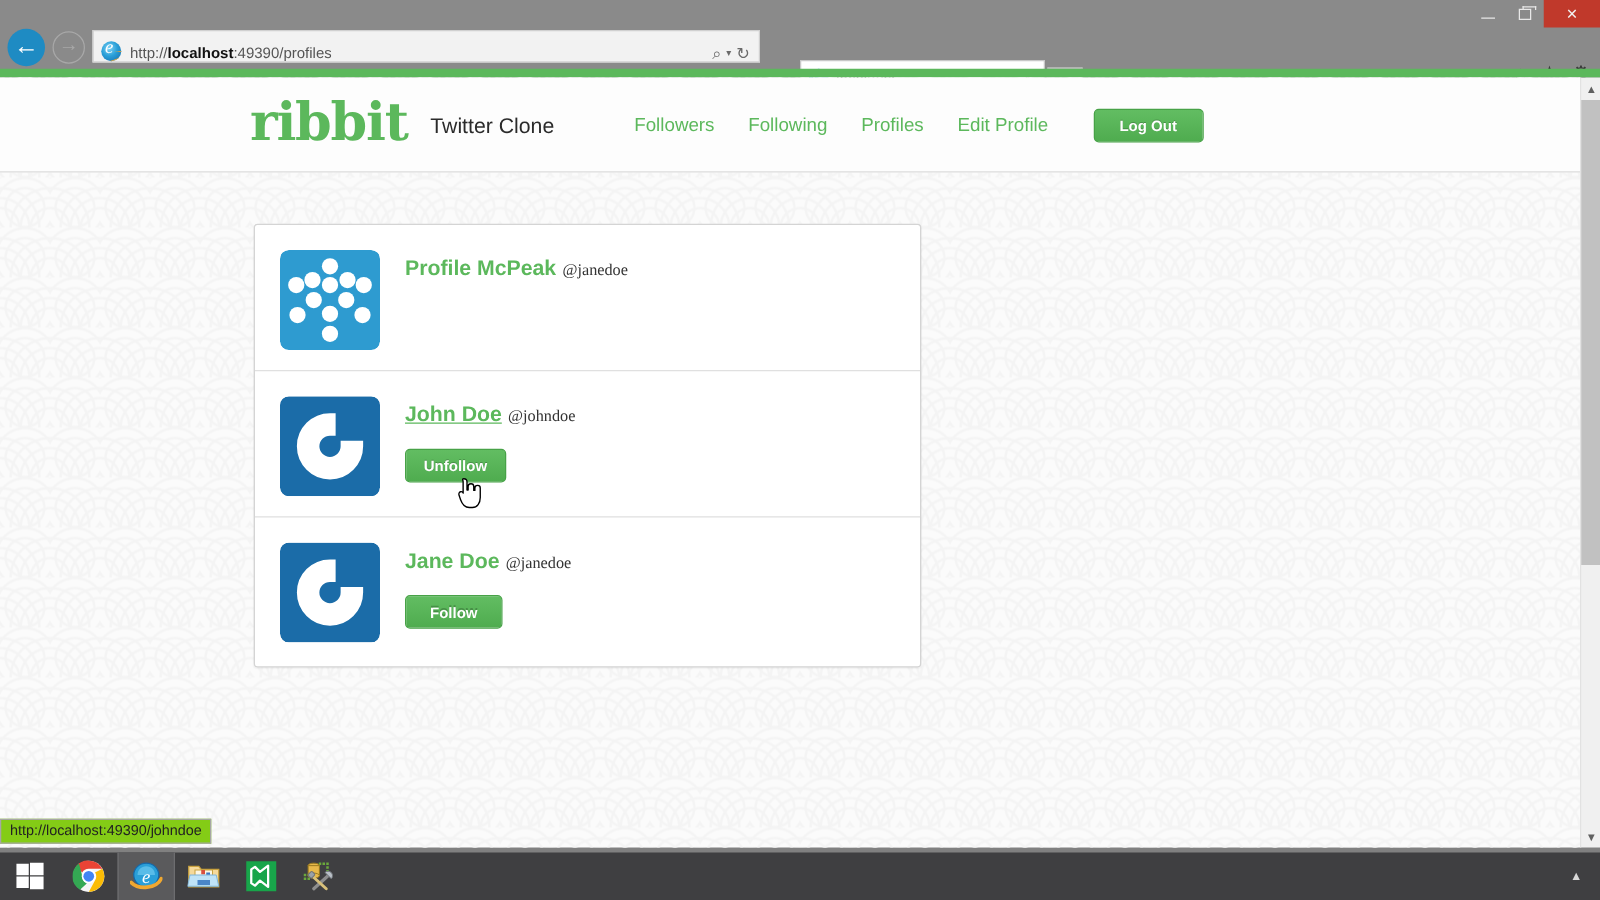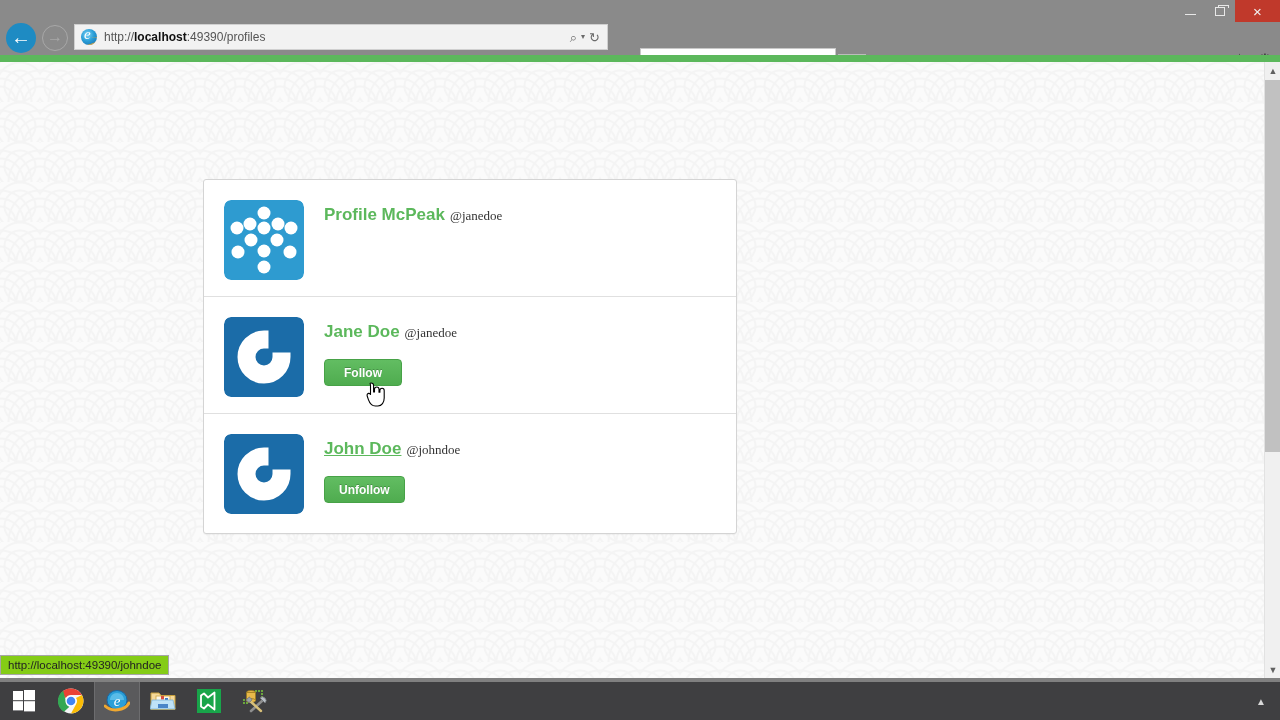--- a/index.html
+++ b/index.html
@@ -53,21 +53,21 @@
     position: absolute; left: 42px; top: 3px;
     width: 26px; height: 26px; border-radius: 50%;
     border: 1px solid #a8a8a8;
     display: flex; align-items: center; justify-content: center;
   }
   #btn-fwd .arrow { color: #a8a8a8; font-size: 16px; line-height: 1; margin-top:-2px;}
 
   #addressbar {
     position: absolute; left: 74px; top: 2px; width: 534px; height: 26px;
     background: #f2f2f2; border: 1px solid #d0d0d0;
-    display: flex; align-items: center;
+    display: flex; align-items: flex-end;
   }
   #ie-favicon {
     width: 16px; height: 16px; margin-left: 6px; flex: 0 0 16px;
     position: relative;
   }
   .ie-e {
     width: 16px; height: 16px; border-radius: 50%;
     background: radial-gradient(circle at 40% 35%, #7fd3f5 0%, #2a9fd8 45%, #1668a8 100%);
     position: relative; overflow: hidden;
   }
@@ -321,20 +321,33 @@
       <span class="cri">★</span>
       <span class="cri">⚙</span>
     </div>
   </div>
 
   <div id="green-strip"></div>
 </div>
 
 <div id="viewport">
 
+  <div id="site-header">
+    <div id="header-inner">
+      <div id="logo">ribbit</div>
+      <div id="tagline">Twitter Clone</div>
+      <div id="mainnav">
+        <a class="navlink" href="#">Followers</a>
+        <a class="navlink" href="#">Following</a>
+        <a class="navlink" href="#">Profiles</a>
+        <a class="navlink" href="#">Edit Profile</a>
+      </div>
+      <div id="logout-btn">Log Out</div>
+    </div>
+  </div>
 
   <div id="profiles-panel">
 
     <div class="profile-row">
       <div class="avatar">
         <svg width="80" height="80" viewBox="0 0 80 80">
           <rect width="80" height="80" rx="7" fill="#2e9bd0"></rect>
           <g fill="#ffffff">
             <circle cx="40" cy="13" r="6.5"></circle>
             <circle cx="40" cy="28" r="6.5"></circle>
@@ -357,38 +370,38 @@
     </div>
 
     <div class="profile-row">
       <div class="avatar">
         <svg width="80" height="80" viewBox="0 0 80 80">
           <rect width="80" height="80" rx="7" fill="#1b6ca8"></rect>
           <path d="M40 18 a22 22 0 1 0 22 22 h-9 a13 13 0 1 1 -13 -13 z" fill="none" stroke="#ffffff" stroke-width="9" stroke-linecap="round"></path>
         </svg>
       </div>
       <div class="row-body">
-        <a class="name" href="#">Jane Doe</a><span class="handle">@janedoe</span>
+        <a class="name hovered" href="#">John Doe</a><span class="handle">@johndoe</span>
         <div>
-          <div class="action-btn">Follow</div>
+          <div class="action-btn">Unfollow</div>
         </div>
       </div>
     </div>
 
     <div class="profile-row">
       <div class="avatar">
         <svg width="80" height="80" viewBox="0 0 80 80">
           <rect width="80" height="80" rx="7" fill="#1b6ca8"></rect>
           <path d="M40 18 a22 22 0 1 0 22 22 h-9 a13 13 0 1 1 -13 -13 z" fill="none" stroke="#ffffff" stroke-width="9" stroke-linecap="round"></path>
         </svg>
       </div>
       <div class="row-body">
-        <a class="name hovered" href="#">John Doe</a><span class="handle">@johndoe</span>
+        <a class="name" href="#">Jane Doe</a><span class="handle">@janedoe</span>
         <div>
-          <div class="action-btn">Unfollow</div>
+          <div class="action-btn">Follow</div>
         </div>
       </div>
     </div>
 
   </div>
 
   <div id="cursor">
     <svg width="20" height="26" viewBox="0 0 20 26">
       <path d="M5 1 c1.6 0 2.6 1 2.6 2.5 V10 h.9 V7.2 c0-1.3 1-2.2 2.3-2.2 c1.2 0 2.2 .9 2.2 2.2 V10.3 h.9 V8.4 c0-1.2 1-2.1 2.2-2.1 c1.2 0 2.1 .9 2.1 2.1 V16 c0 4.4-2.4 8-6.3 8 H9.4 C6 24 3.6 21 2.4 17.6 L1.2 14 c-.4-1.2 .2-2.3 1.3-2.6 c.9-.2 1.7 .3 2 1.1 V3.5 C4.5 2 3.4 1 5 1 z" fill="#ffffff" stroke="#000000" stroke-width="1.1" stroke-linejoin="round"></path>
     </svg>

